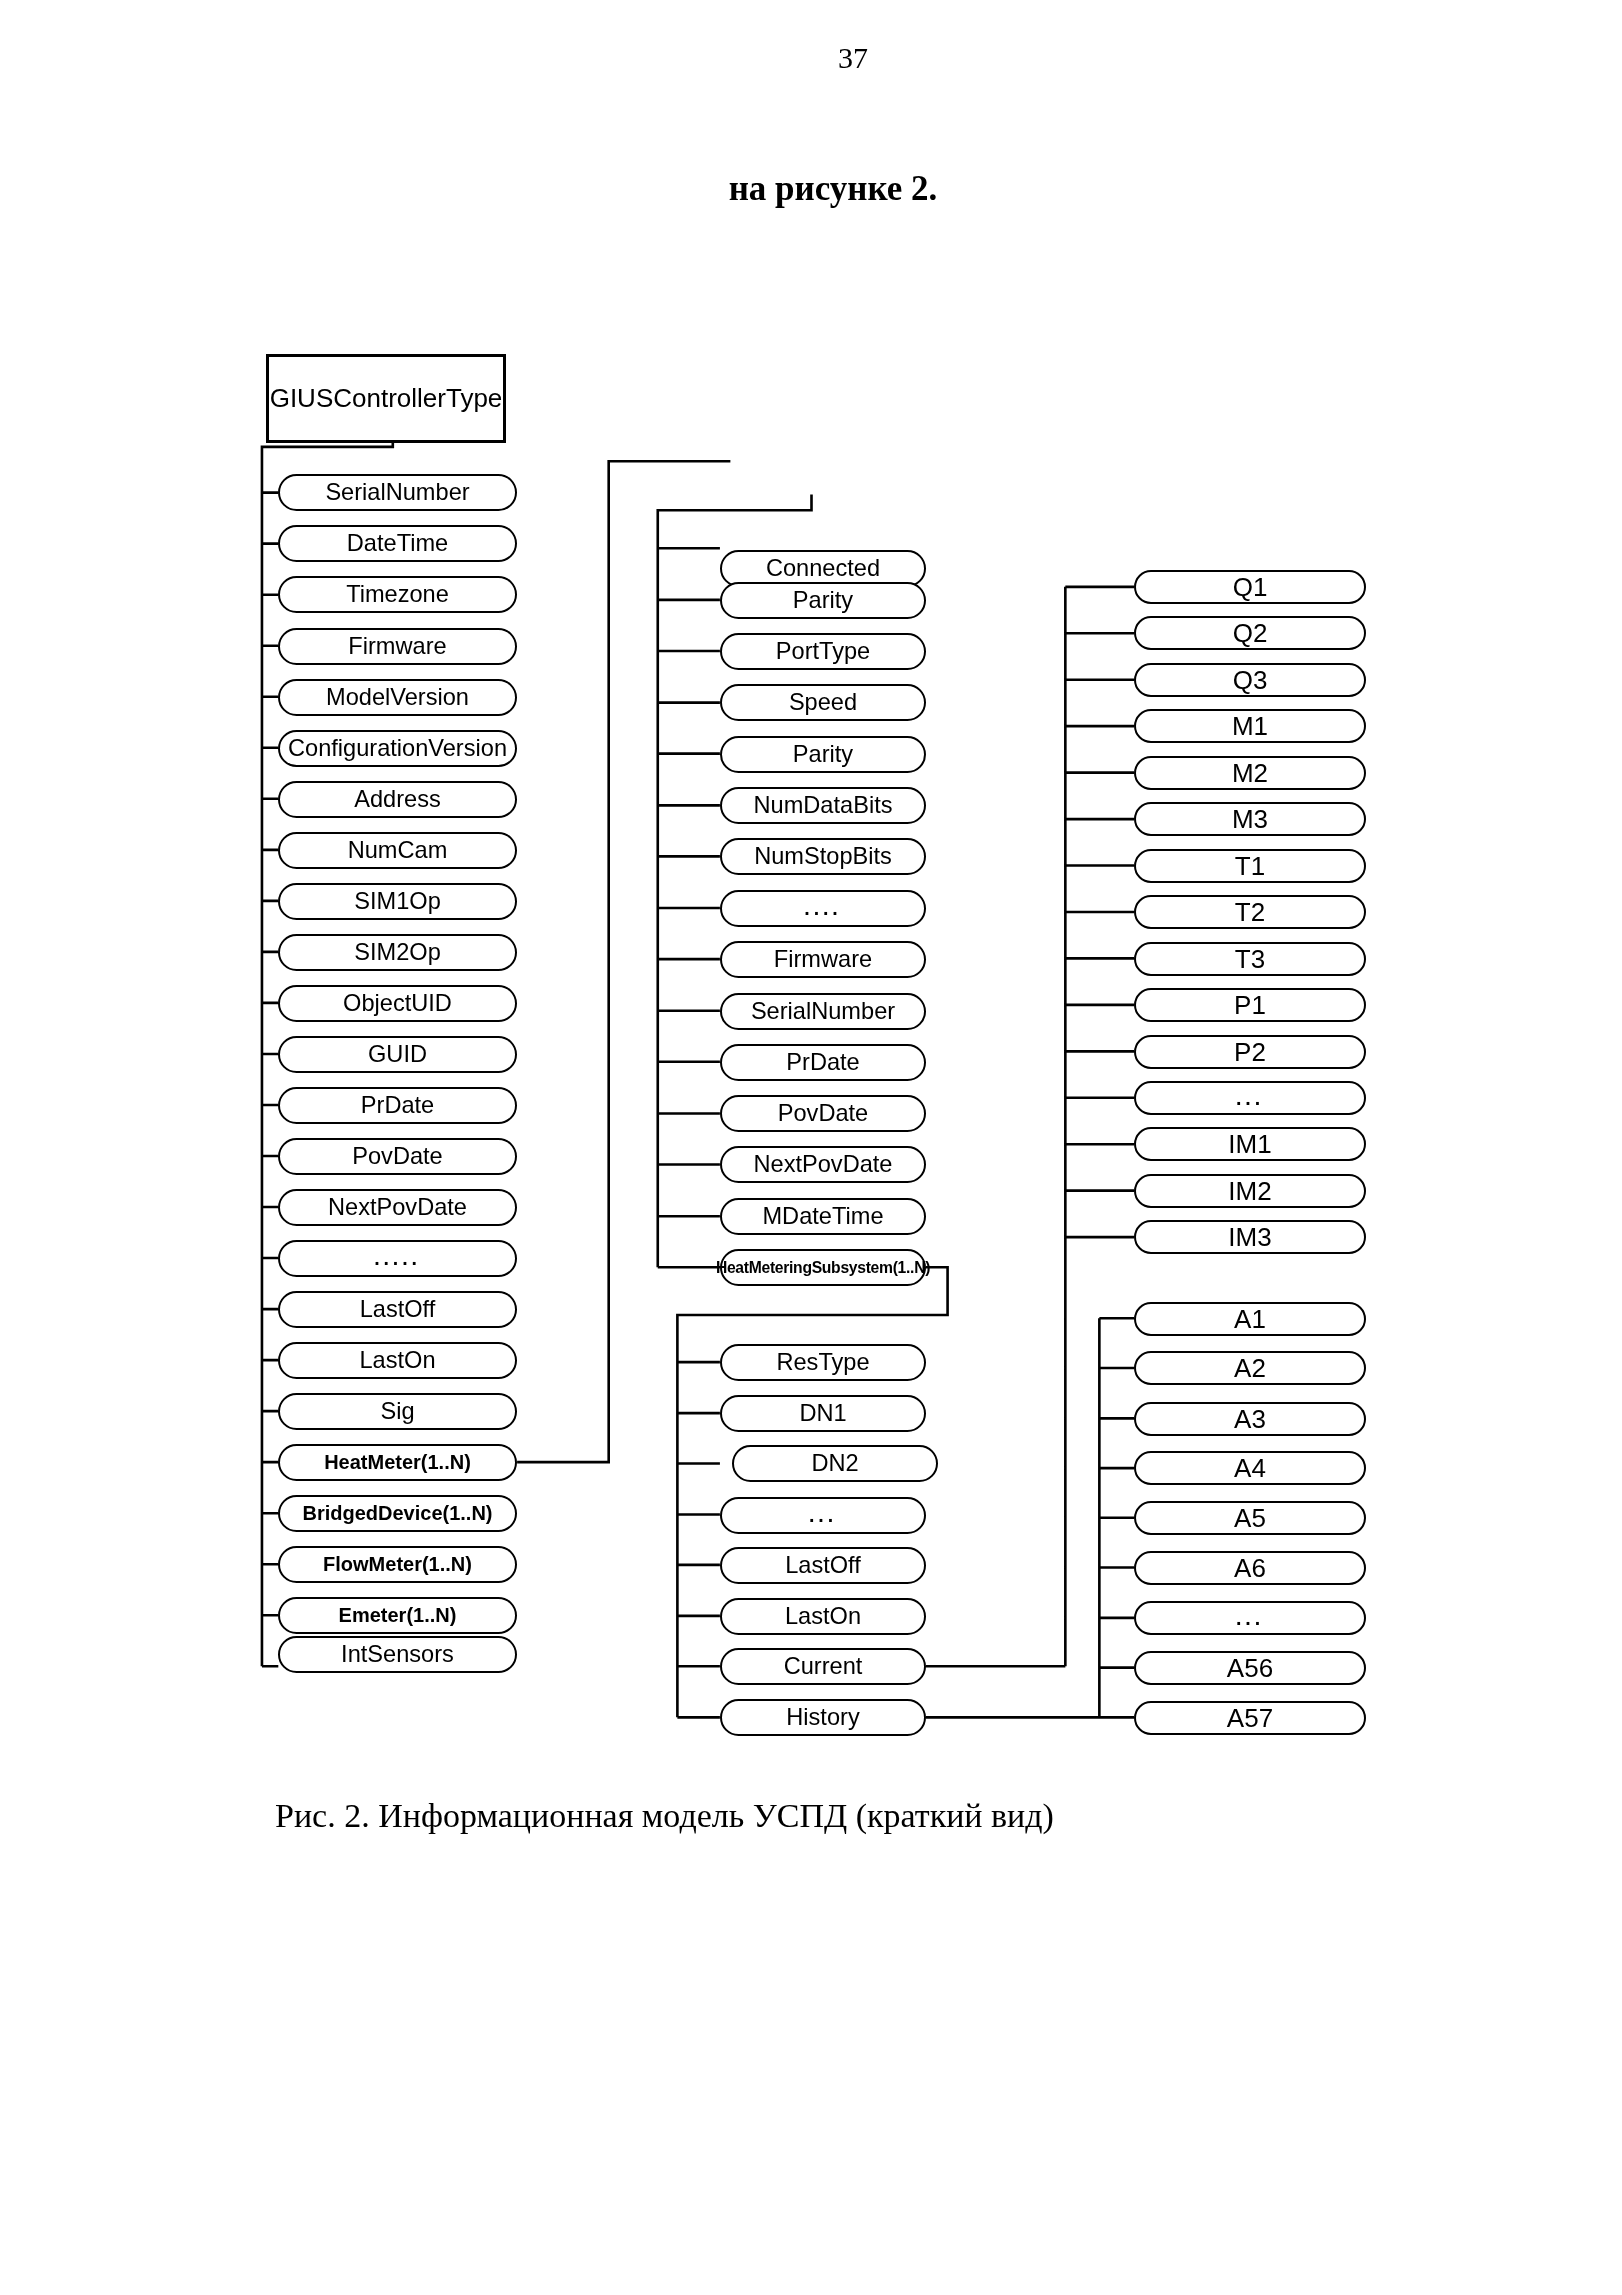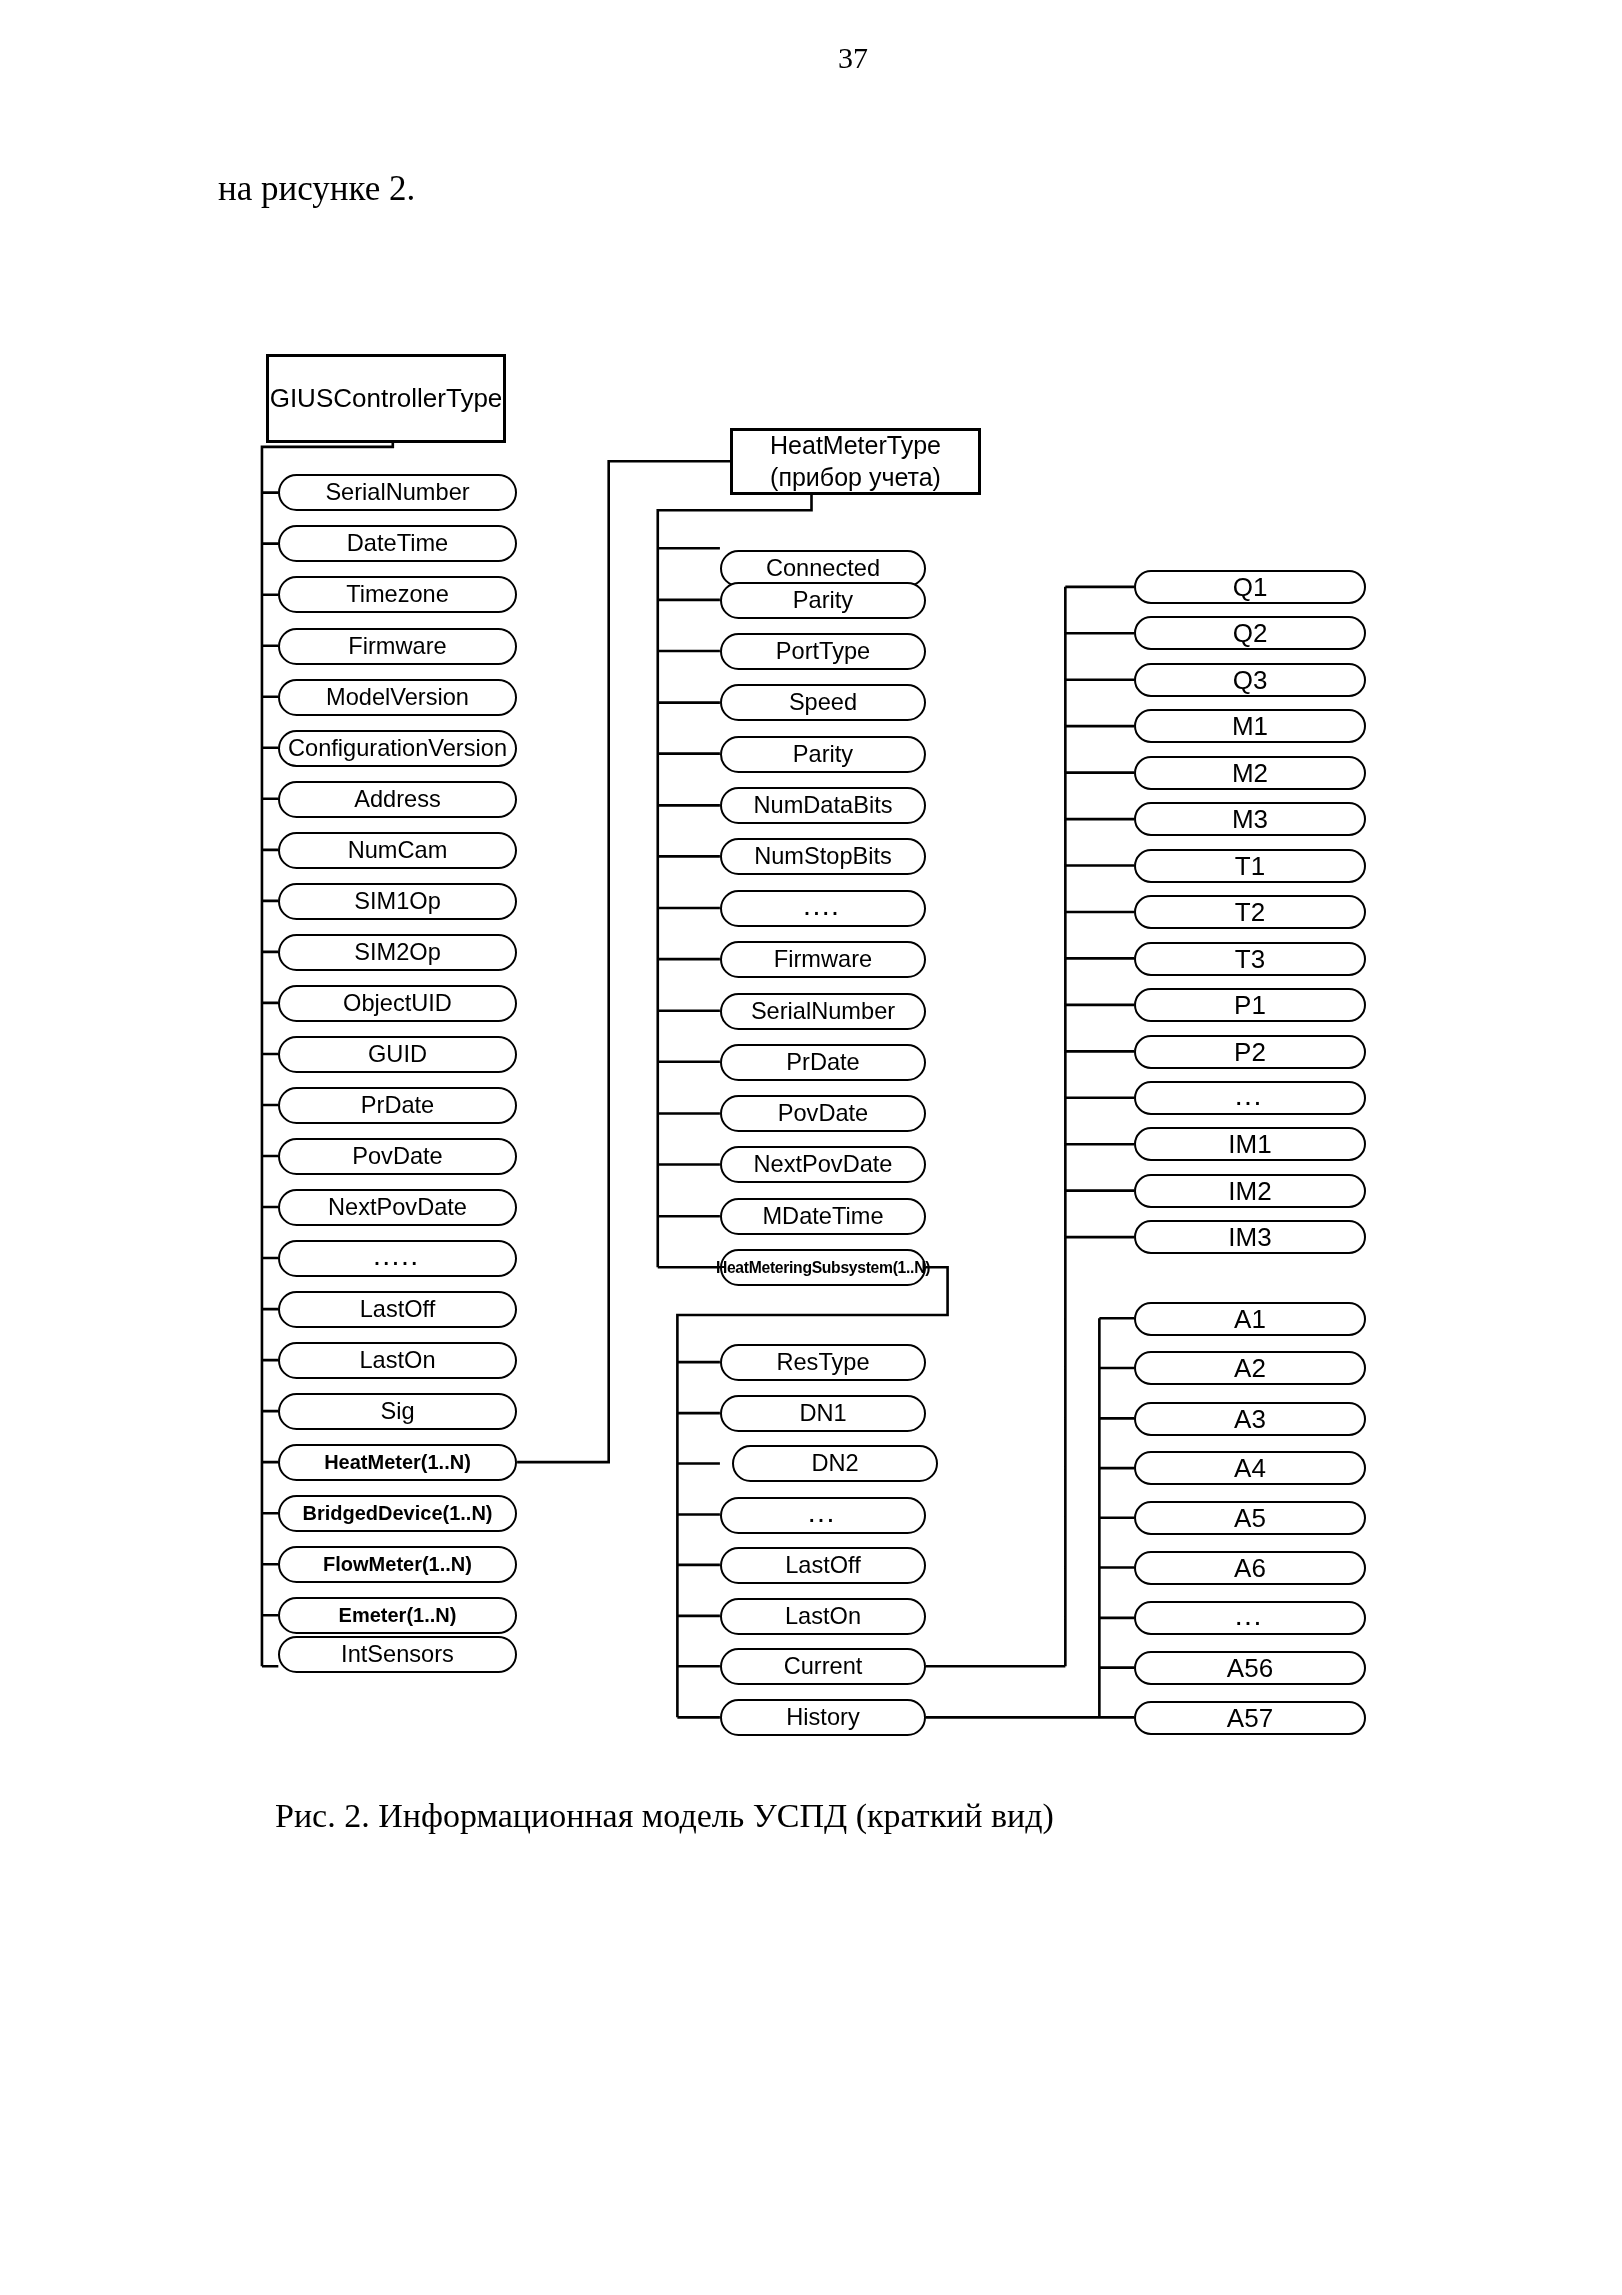--- a/index.html
+++ b/index.html
@@ -9,21 +9,21 @@
   }
   .pageno{
     position:absolute;top:41px;left:853px;transform:translateX(-50%);
     font-family:"Liberation Serif", serif;font-size:30px;
   }
   .intro{
     position:absolute;left:218px;top:158px;width:1230px;
     font-family:"Liberation Serif", serif;font-size:35px;line-height:1.78;
   }
   .intro .l1{text-align:justify;text-align-last:justify;white-space:normal;}
-  .intro .l2{text-align:left;}
+  .intro .l2{text-align:center;font-weight:bold;}
   .caption{
     position:absolute;left:275px;top:1797px;width:1184px;text-align:left;
     font-family:"Liberation Serif", serif;font-size:34px;white-space:nowrap;
   }
   #diagram{position:absolute;left:0;top:0;width:1623px;height:2295px;}
   #wires{position:absolute;left:0;top:0;pointer-events:none;}
   .hdr{
     position:absolute;box-sizing:border-box;border:3.3px solid #000;background:#fff;
     display:flex;flex-direction:column;align-items:center;justify-content:center;
     font-size:26px;text-align:center;line-height:1.25;
@@ -48,24 +48,20 @@
 
 <div class="intro">
   <div class="l2">на рисунке 2.</div>
 </div>
 
 <div id="diagram">
   <svg id="wires" width="1623" height="2295" viewBox="0 0 2480 3508">
       <path d="M 600 657 V 683 H 400 V 2547 M 400 753 H 425 M 400 831 H 425 M 400 909 H 425 M 400 987 H 425 M 400 1065 H 425 M 400 1143 H 425 M 400 1221 H 425 M 400 1299 H 425 M 400 1377 H 425 M 400 1455 H 425 M 400 1533 H 425 M 400 1611 H 425 M 400 1689 H 425 M 400 1767 H 425 M 400 1845 H 425 M 400 1923 H 425 M 400 2001 H 425 M 400 2079 H 425 M 400 2157 H 425 M 400 2235 H 425 M 400 2313 H 425 M 400 2391 H 425 M 400 2469 H 425 M 400 2547 H 425 M 790 2235 H 930 V 705 H 1116 M 1240 756 V 780 H 1005 V 1937 M 1005 838 H 1100 M 1005 917 H 1100 M 1005 995 H 1100 M 1005 1074 H 1100 M 1005 1152 H 1100 M 1005 1231 H 1100 M 1005 1309 H 1100 M 1005 1388 H 1100 M 1005 1466 H 1100 M 1005 1545 H 1100 M 1005 1623 H 1100 M 1005 1702 H 1100 M 1005 1780 H 1100 M 1005 1859 H 1100 M 1005 1937 H 1100 M 1415 1937 H 1448 V 2010 H 1035 V 2625 M 1035 2082 H 1100 M 1035 2160 H 1100 M 1035 2237 H 1100 M 1035 2315 H 1100 M 1035 2392 H 1100 M 1035 2470 H 1100 M 1035 2547 H 1100 M 1035 2625 H 1100 M 1415 2547 H 1628 M 1415 2625 H 1733 M 1628 897 V 2547 M 1628 897 H 1733 M 1628 968 H 1733 M 1628 1039 H 1733 M 1628 1110 H 1733 M 1628 1181 H 1733 M 1628 1252 H 1733 M 1628 1323 H 1733 M 1628 1394 H 1733 M 1628 1465 H 1733 M 1628 1536 H 1733 M 1628 1607 H 1733 M 1628 1678 H 1733 M 1628 1749 H 1733 M 1628 1820 H 1733 M 1628 1891 H 1733 M 1680 2015 V 2625 M 1680 2015 H 1733 M 1680 2091 H 1733 M 1680 2168 H 1733 M 1680 2244 H 1733 M 1680 2320 H 1733 M 1680 2396 H 1733 M 1680 2473 H 1733 M 1680 2549 H 1733 M 1680 2625 H 1733" fill="none" stroke="#000" stroke-width="4"></path>
     </svg>
   <div class="hdr left-hdr">GIUSControllerType</div>
-  <div class="hdr mid-hdr">
-    <div>HeatMeterType</div>
-    <div>(прибор учета)</div>
-  </div>
 <div class="pill mid" style="left: 278px; top: 474px; width: 239px; height: 37px;">SerialNumber</div>
     <div class="pill mid" style="left: 278px; top: 525px; width: 239px; height: 37px;">DateTime</div>
     <div class="pill mid" style="left: 278px; top: 576px; width: 239px; height: 37px;">Timezone</div>
     <div class="pill mid" style="left: 278px; top: 628px; width: 239px; height: 37px;">Firmware</div>
     <div class="pill mid" style="left: 278px; top: 679px; width: 239px; height: 37px;">ModelVersion</div>
     <div class="pill mid" style="left: 278px; top: 730px; width: 239px; height: 37px;">ConfigurationVersion</div>
     <div class="pill mid" style="left: 278px; top: 781px; width: 239px; height: 37px;">Address</div>
     <div class="pill mid" style="left: 278px; top: 832px; width: 239px; height: 37px;">NumCam</div>
     <div class="pill mid" style="left: 278px; top: 883px; width: 239px; height: 37px;">SIM1Op</div>
     <div class="pill mid" style="left: 278px; top: 934px; width: 239px; height: 37px;">SIM2Op</div>

